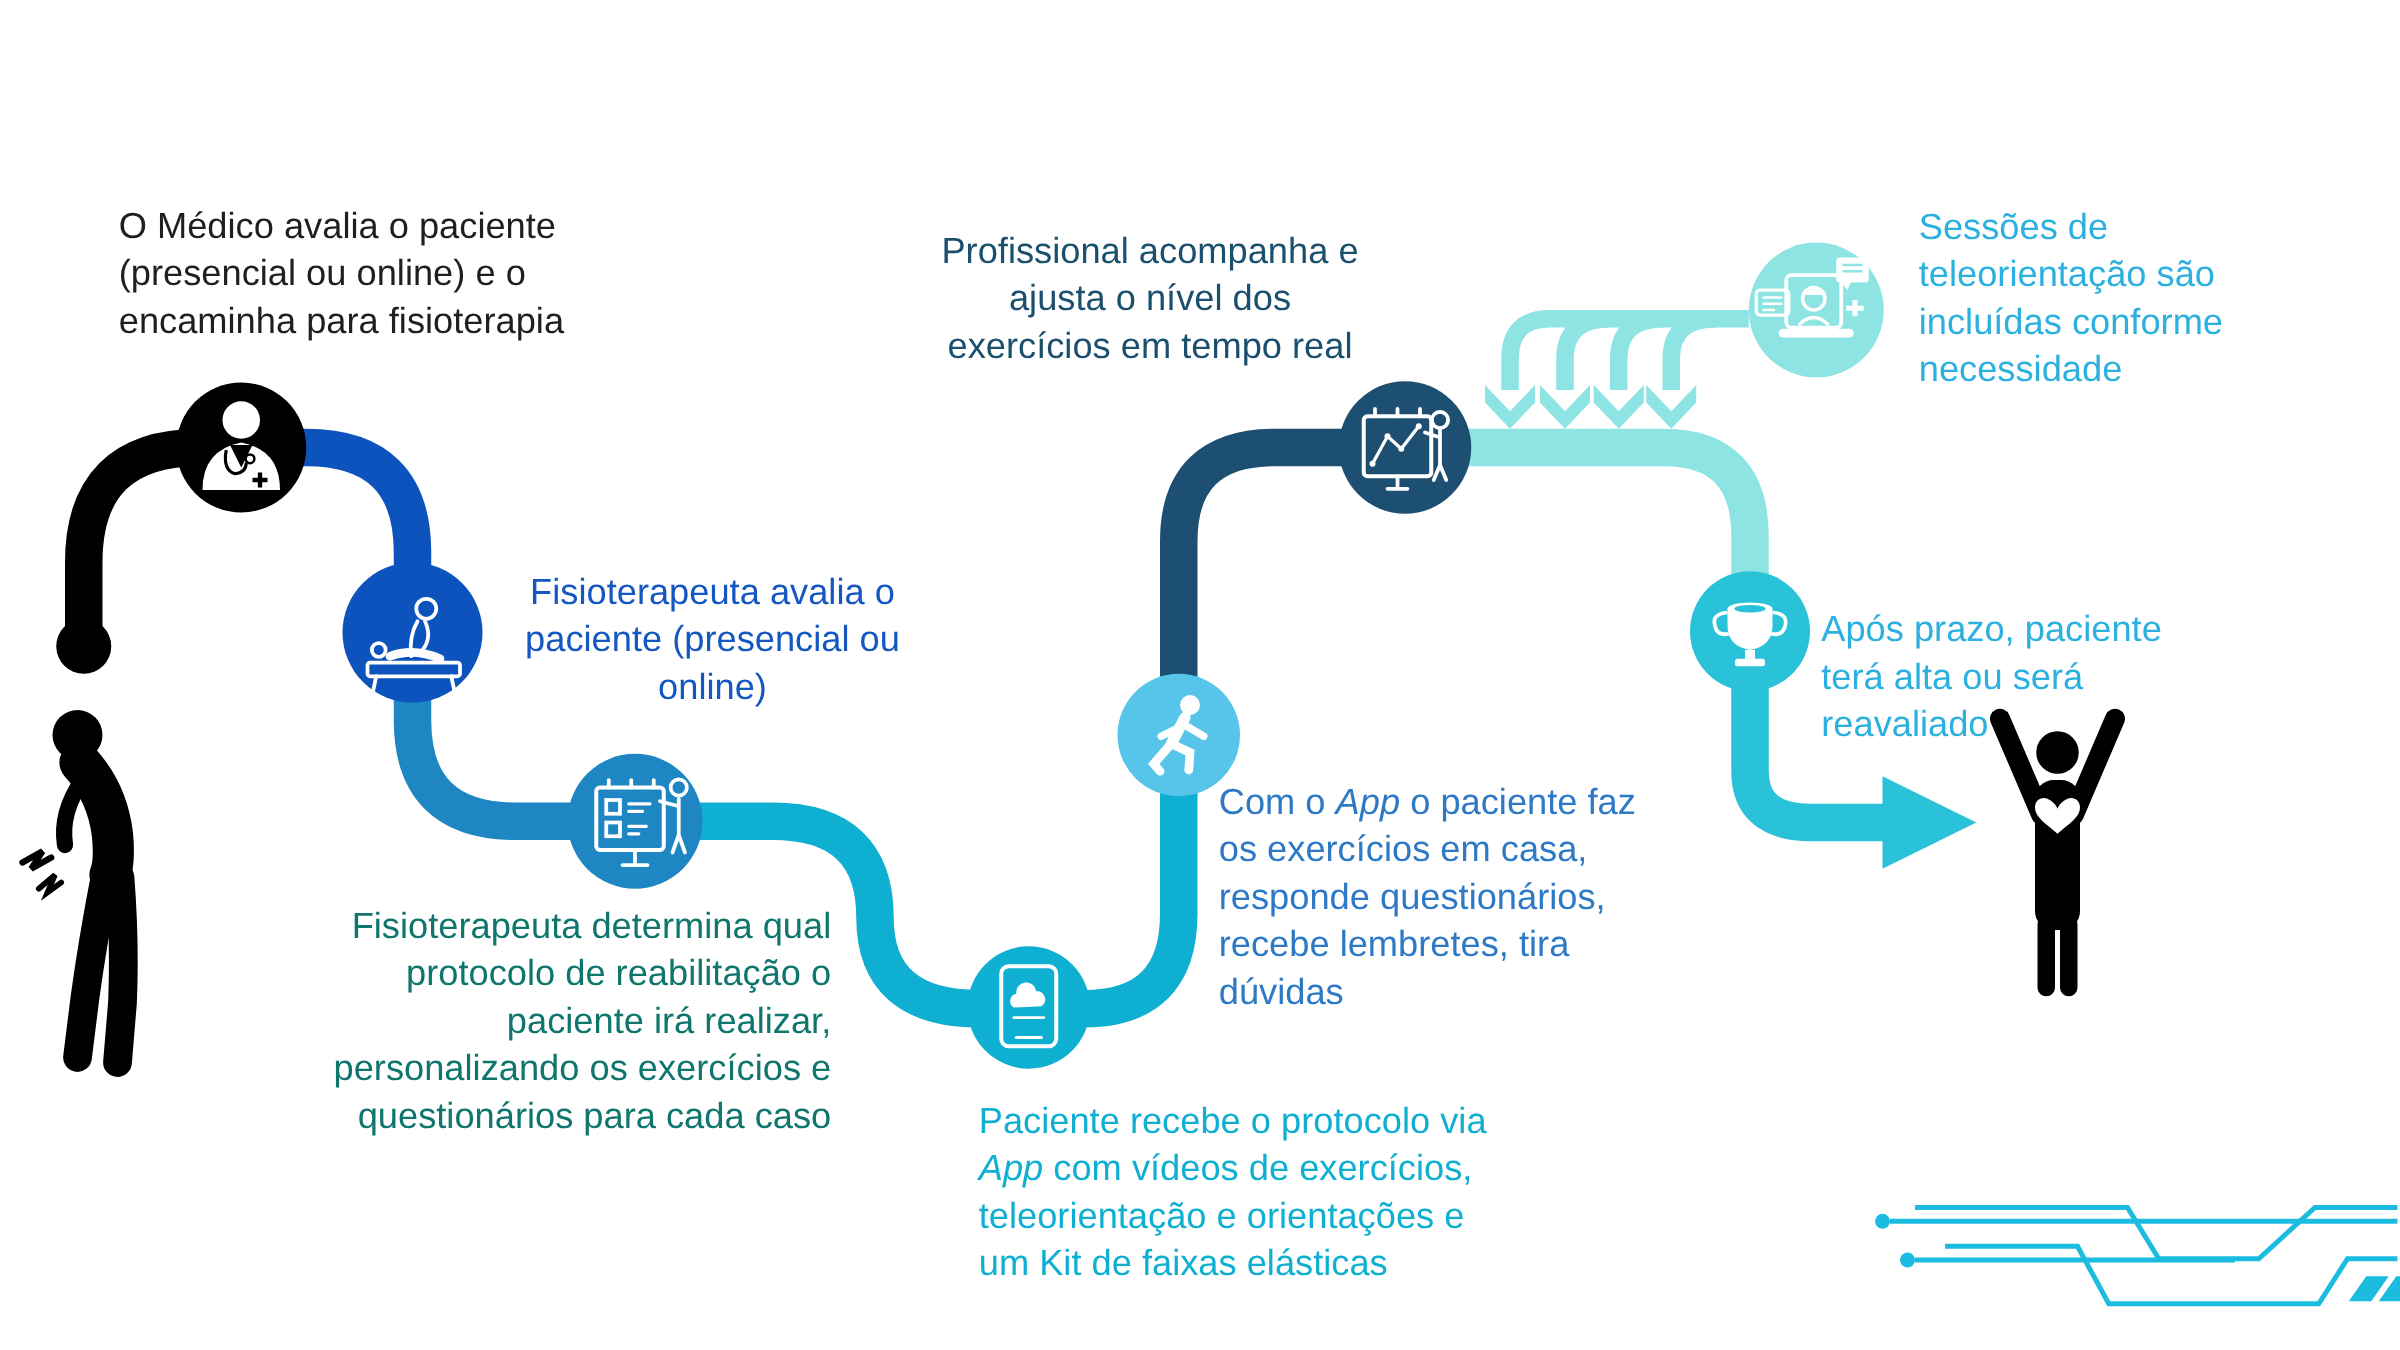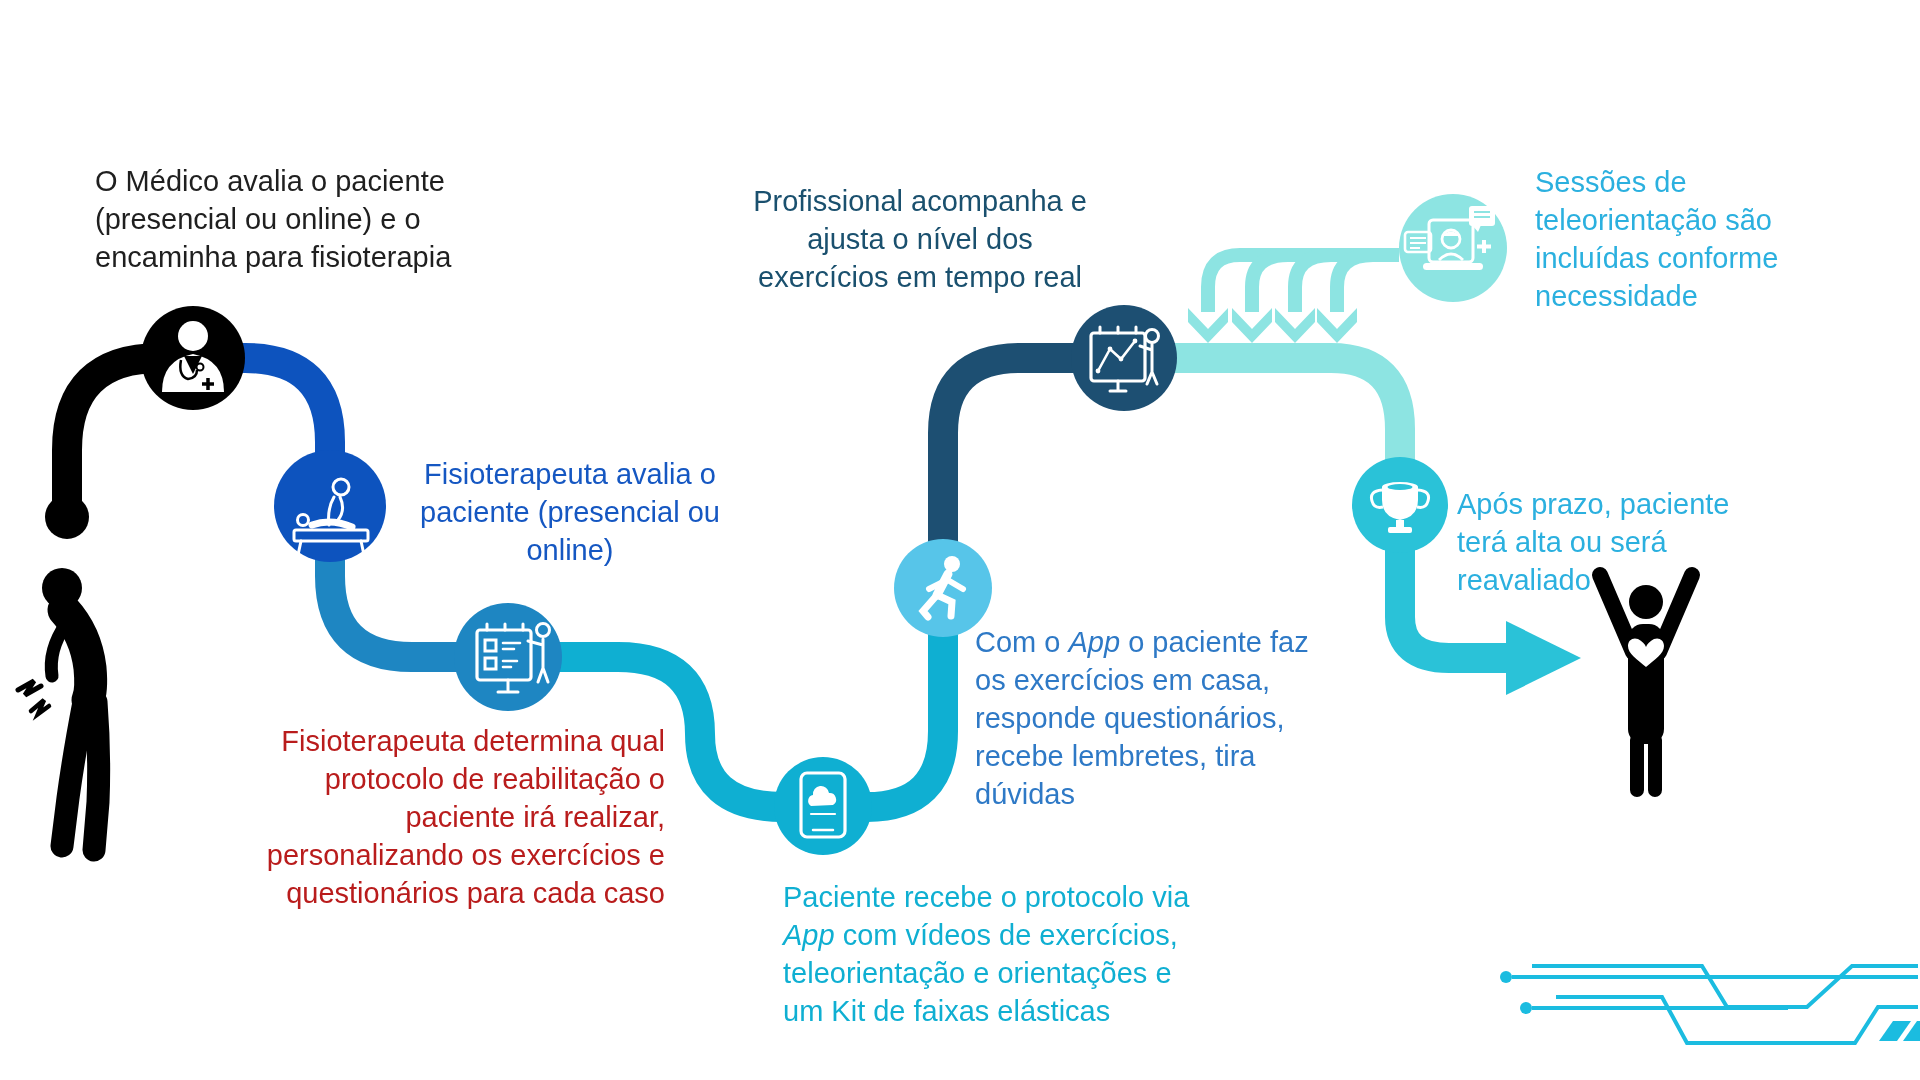--- a/index.html
+++ b/index.html
@@ -7,21 +7,21 @@
           font-family:"Liberation Sans",sans-serif;padding-left:40px;}
   .canvas svg{position:absolute;left:0;top:0;}
   .txt{position:absolute;font-size:29px;line-height:38px;font-weight:400;}
   .txt div{white-space:nowrap;}
   .center{text-align:center;}
   .right{text-align:right;}
   .c-dark{color:#1f1f1f;}
   .c-navy{color:#1a506e;}
   .c-cyanTxt{color:#2bb0df;}
   .c-royal{color:#1557c2;}
-  .c-med{color:#b91c1c;}
+  .c-med{color:#0f766e;}
   .c-path{color:#0fafd2;}
   .c-blue{color:#2e79c6;}
   .it{font-style:italic;}
 </style>
 </head>
 <body>
 
 <div class="canvas">
 
 <svg width="1920" height="1080" viewBox="0 0 1920 1080">

